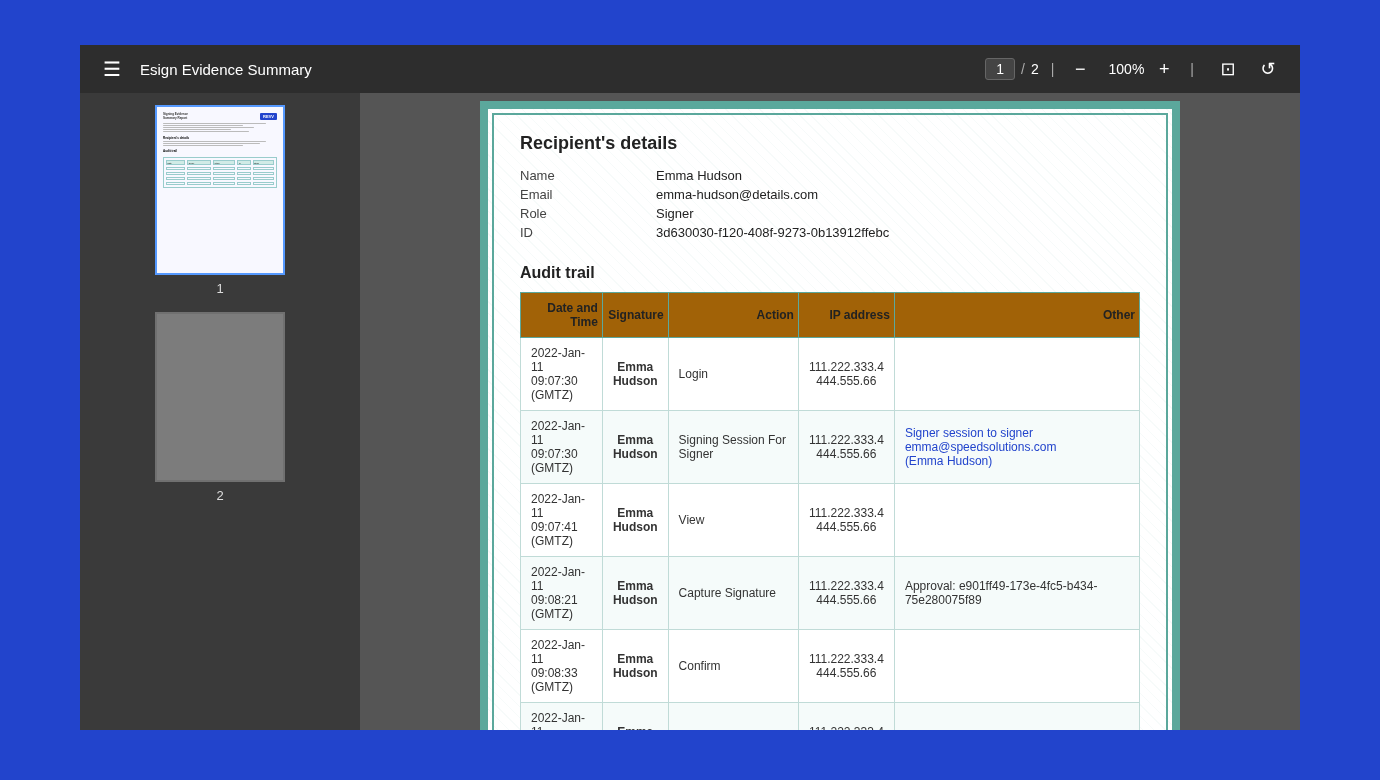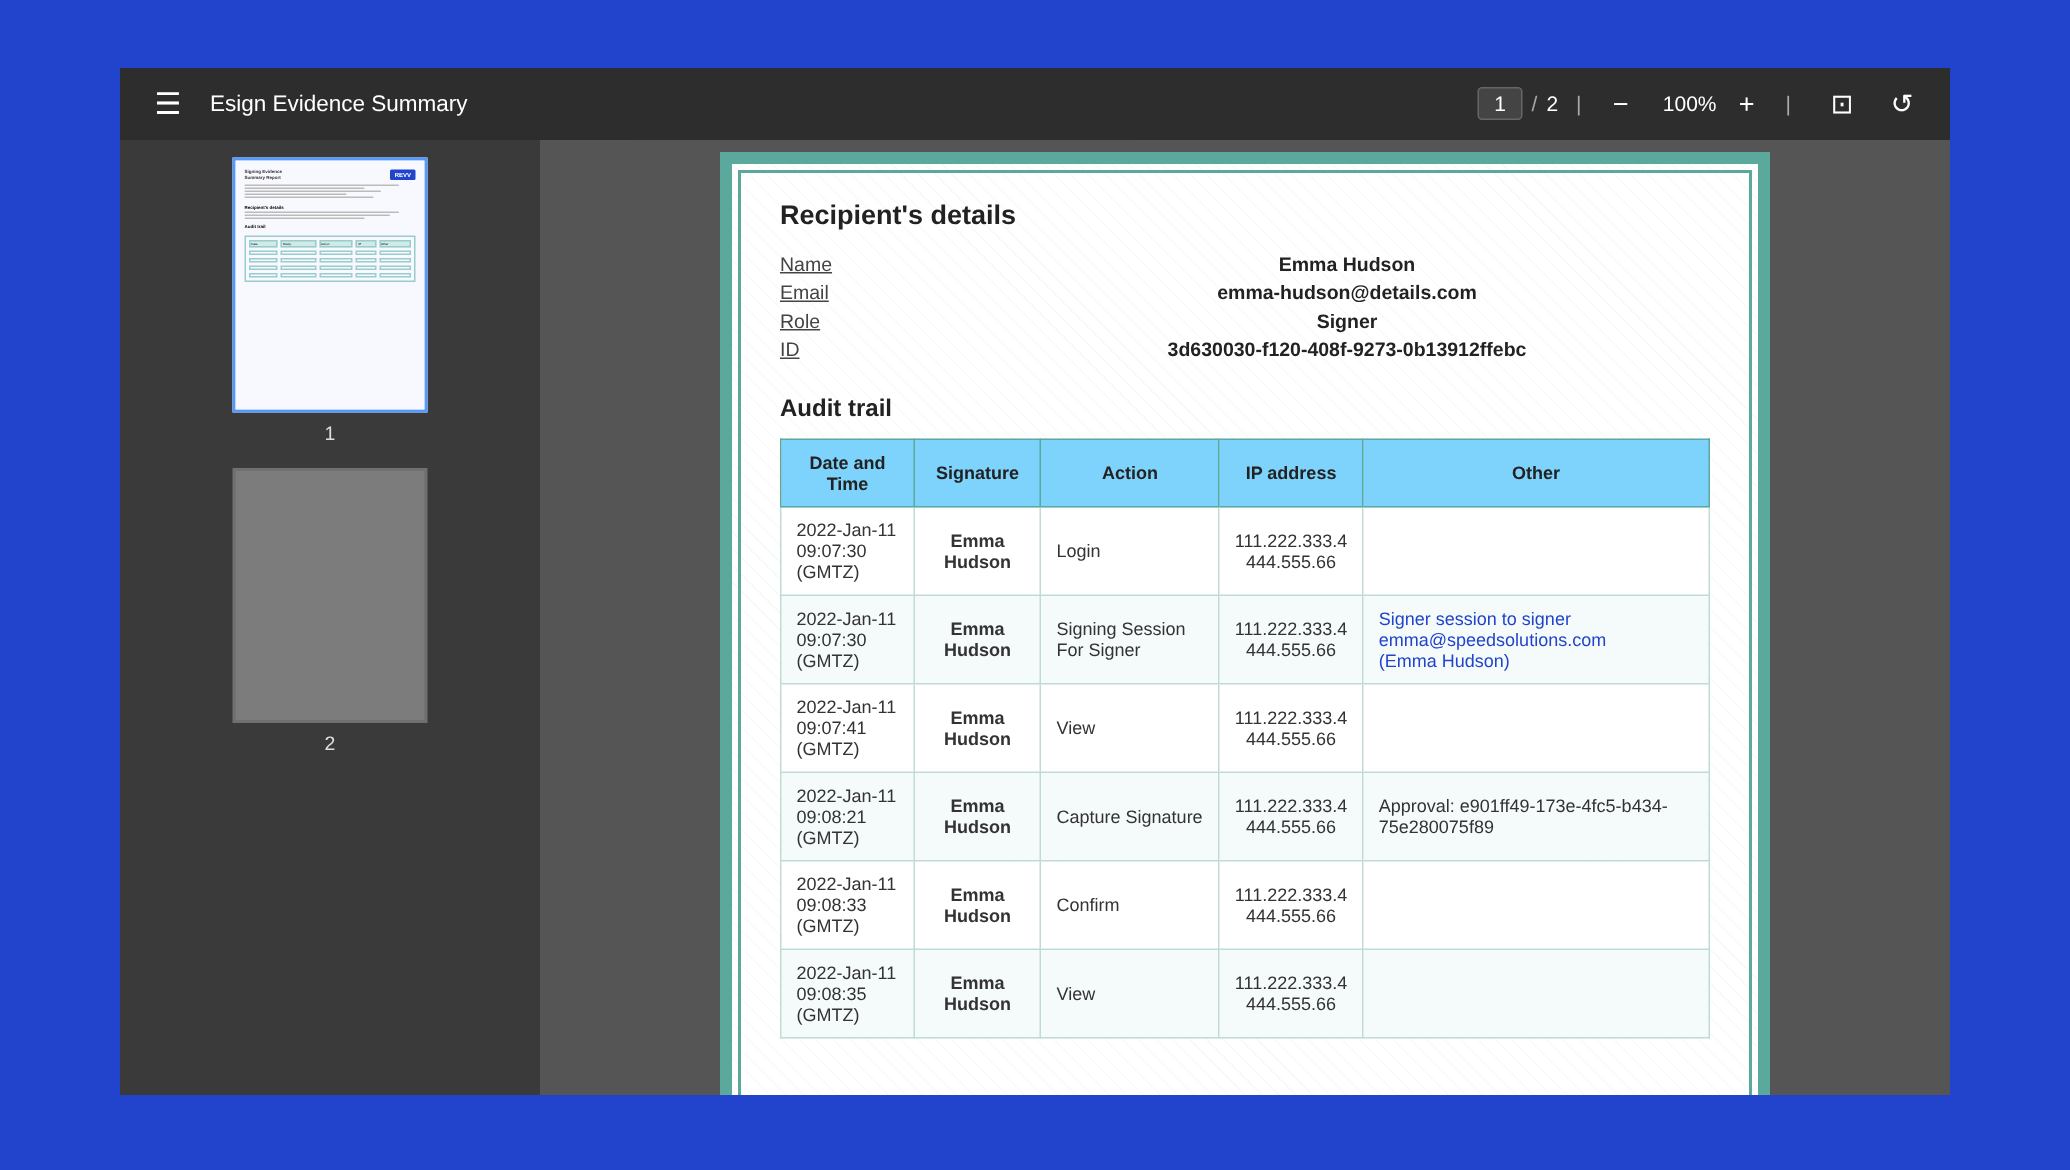--- a/index.html
+++ b/index.html
@@ -247,48 +247,46 @@
     }
     .recipient-grid {
       display: grid;
       grid-template-columns: 120px 1fr;
       gap: 4px 16px;
       margin-bottom: 24px;
     }
     .recipient-grid .label {
       color: #444;
       font-size: 13px;
-      text-decoration: underline;
     }
     .recipient-grid .value {
       color: #222;
       font-size: 13px;
     }
     .recipient-grid .value.bold {
-      font-weight: bold;
-      text-align: center;
+      font-weight: normal;
     }
 
     
     .audit-title {
       font-size: 16px;
       font-weight: bold;
       color: #222;
       margin-bottom: 10px;
     }
     .audit-table {
       width: 100%;
       border-collapse: collapse;
       font-size: 12px;
     }
     .audit-table th {
-      background: #7dd3fc;
+      background: #a16207;
       border: 1px solid #5ba89c;
-      padding: 8px 14px;
-      text-align: center;
+      padding: 8px 4px;
+      text-align: right;
       color: #222;
       font-weight: bold;
     }
     .audit-table td {
       border: 1px solid #c0dbd7;
       padding: 8px 10px;
       vertical-align: middle;
       color: #333;
     }
     .audit-table tr:nth-child(even) td {

